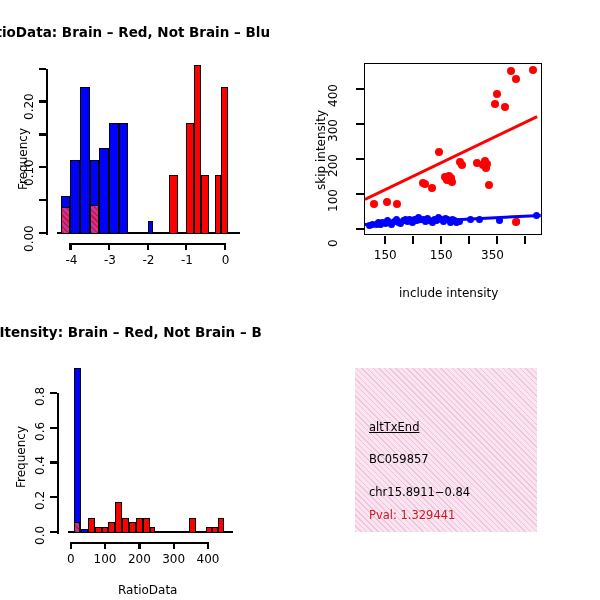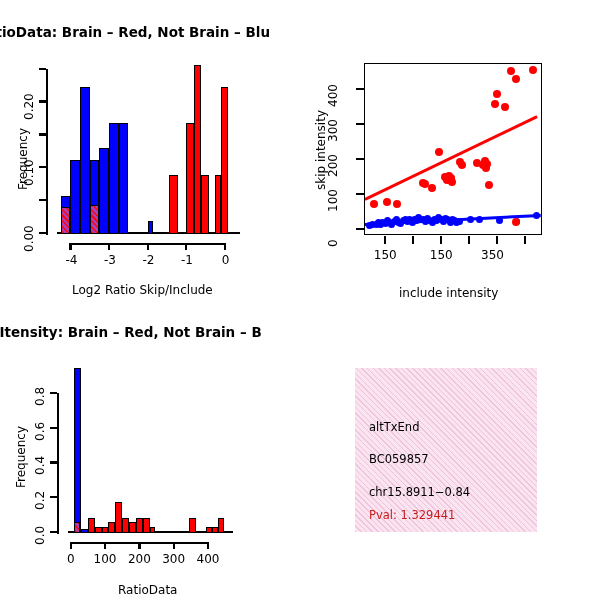--- a/index.html
+++ b/index.html
@@ -82,21 +82,20 @@
 </style>
 </head>
 <body>
 
 <div class="panel" id="panel-ratio" style="left:0px;top:0px;width:300px;height:300px;">
 
   <div class="title" style="left:-24px;top:24px;">RatioData: Brain – Red, Not Brain – Blu</div>
 
   <div class="axlab vert" style="left:16px;top:190px;">Frequency</div>
 
-  <div class="axlab" style="left:72px;top:283px;">Log2 Ratio Skip/Include</div>
 
   <div id="ratio-plot" style="position:absolute;left:0px;top:0px;width:300px;height:300px;">
       <div class="axis-line" style="left:57px;top:232px;width:183px;height:2.2px;"></div>
       <div class="axis-line" style="left:70.4787234042553px;top:243px;width:154.0425531914894px;height:2.2px;"></div>
       <div class="tick" style="left:69.4787234042553px;top:243px;width:2.2px;height:7px;"></div>
       <div class="tick-lab" style="left:62.478723404255305px;top:253px;width:18px;text-align:center;">-4</div>
       <div class="tick" style="left:107.98936170212765px;top:243px;width:2.2px;height:7px;"></div>
       <div class="tick-lab" style="left:100.98936170212765px;top:253px;width:18px;text-align:center;">-3</div>
       <div class="tick" style="left:146.5px;top:243px;width:2.2px;height:7px;"></div>
       <div class="tick-lab" style="left:139.5px;top:253px;width:18px;text-align:center;">-2</div>
@@ -286,17 +285,17 @@
       <div class="bar red" style="left:149.65690376569037px;top:226.78125px;width:5.146443514644346px;height:6.21875px;z-index:2;"></div>
       <div class="bar red" style="left:189.11297071129707px;top:217.73541666666665px;width:6.861924686192481px;height:15.264583333333348px;z-index:2;"></div>
       <div class="bar red" style="left:206.26778242677824px;top:226.78125px;width:5.8326359832636px;height:6.21875px;z-index:2;"></div>
       <div class="bar red" style="left:212.10041841004184px;top:226.78125px;width:5.489539748953973px;height:6.21875px;z-index:2;"></div>
       <div class="bar red" style="left:217.5899581589958px;top:217.73541666666665px;width:6.861924686192481px;height:15.264583333333348px;z-index:2;"></div>
       <div class="bar purple" style="left:74.17573221757323px;top:222.43229166666666px;width:5.489539748953973px;height:10.567708333333343px;z-index:5;"></div>
     </div>
 </div>
 
 <div id="info-box">
-    <div class="line" style="top:52px;">altTxEnd</div>
+    <div class="line" style="top:52px;text-decoration:underline;">altTxEnd</div>
     <div class="line" style="top:84px;">BC059857</div>
     <div class="line" style="top:117px;">chr15.8911−0.84</div>
     <div class="line pval" style="top:140px;">Pval: 1.329441</div>
   </div>
 
 </body></html>

